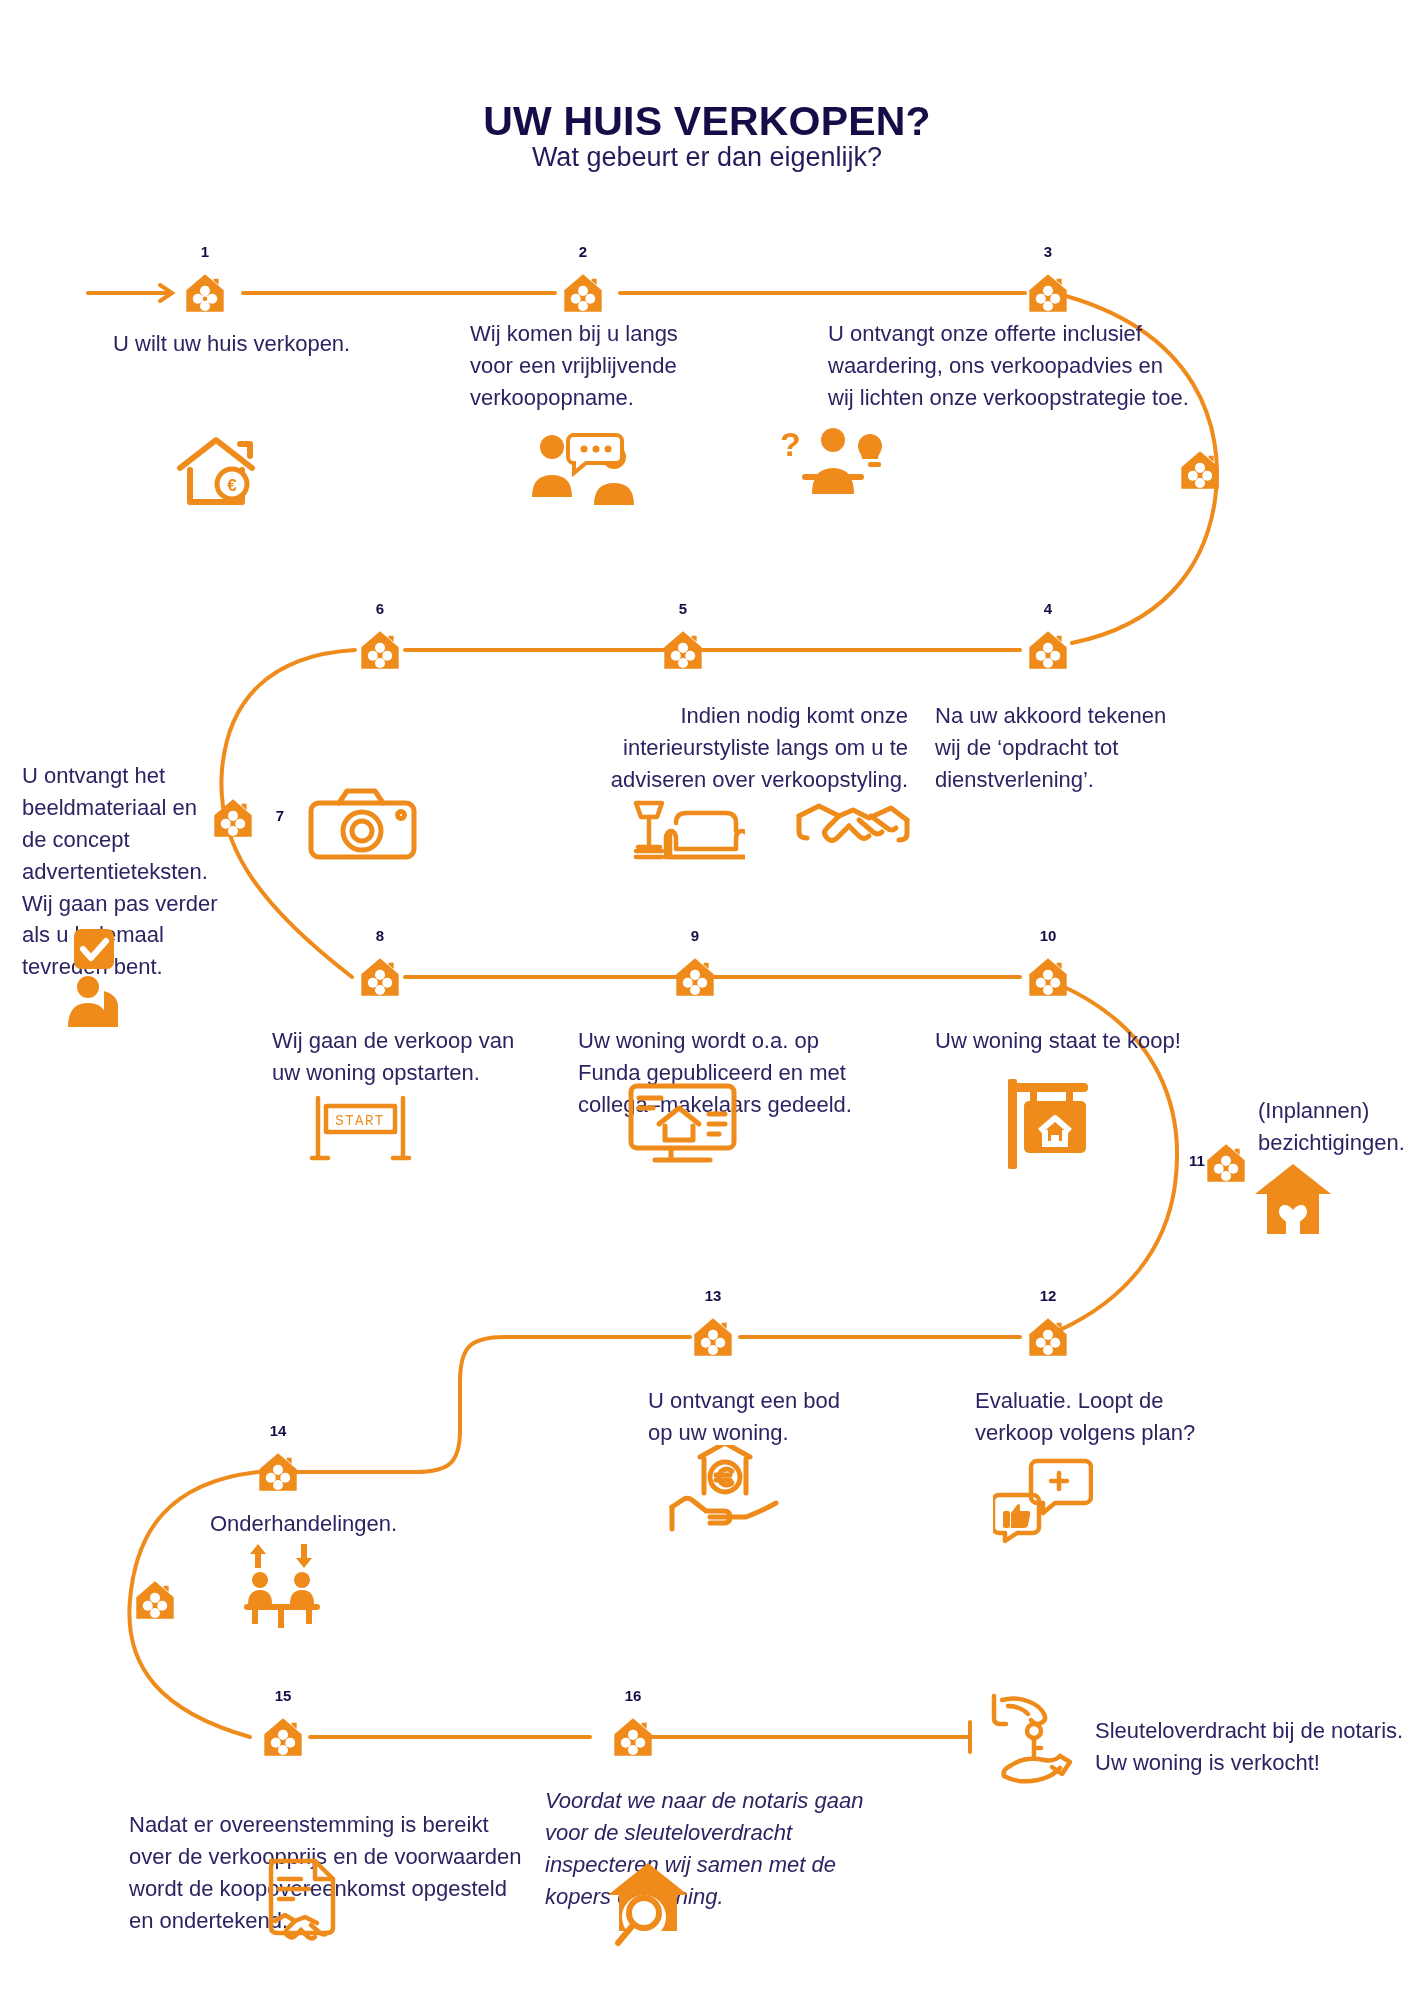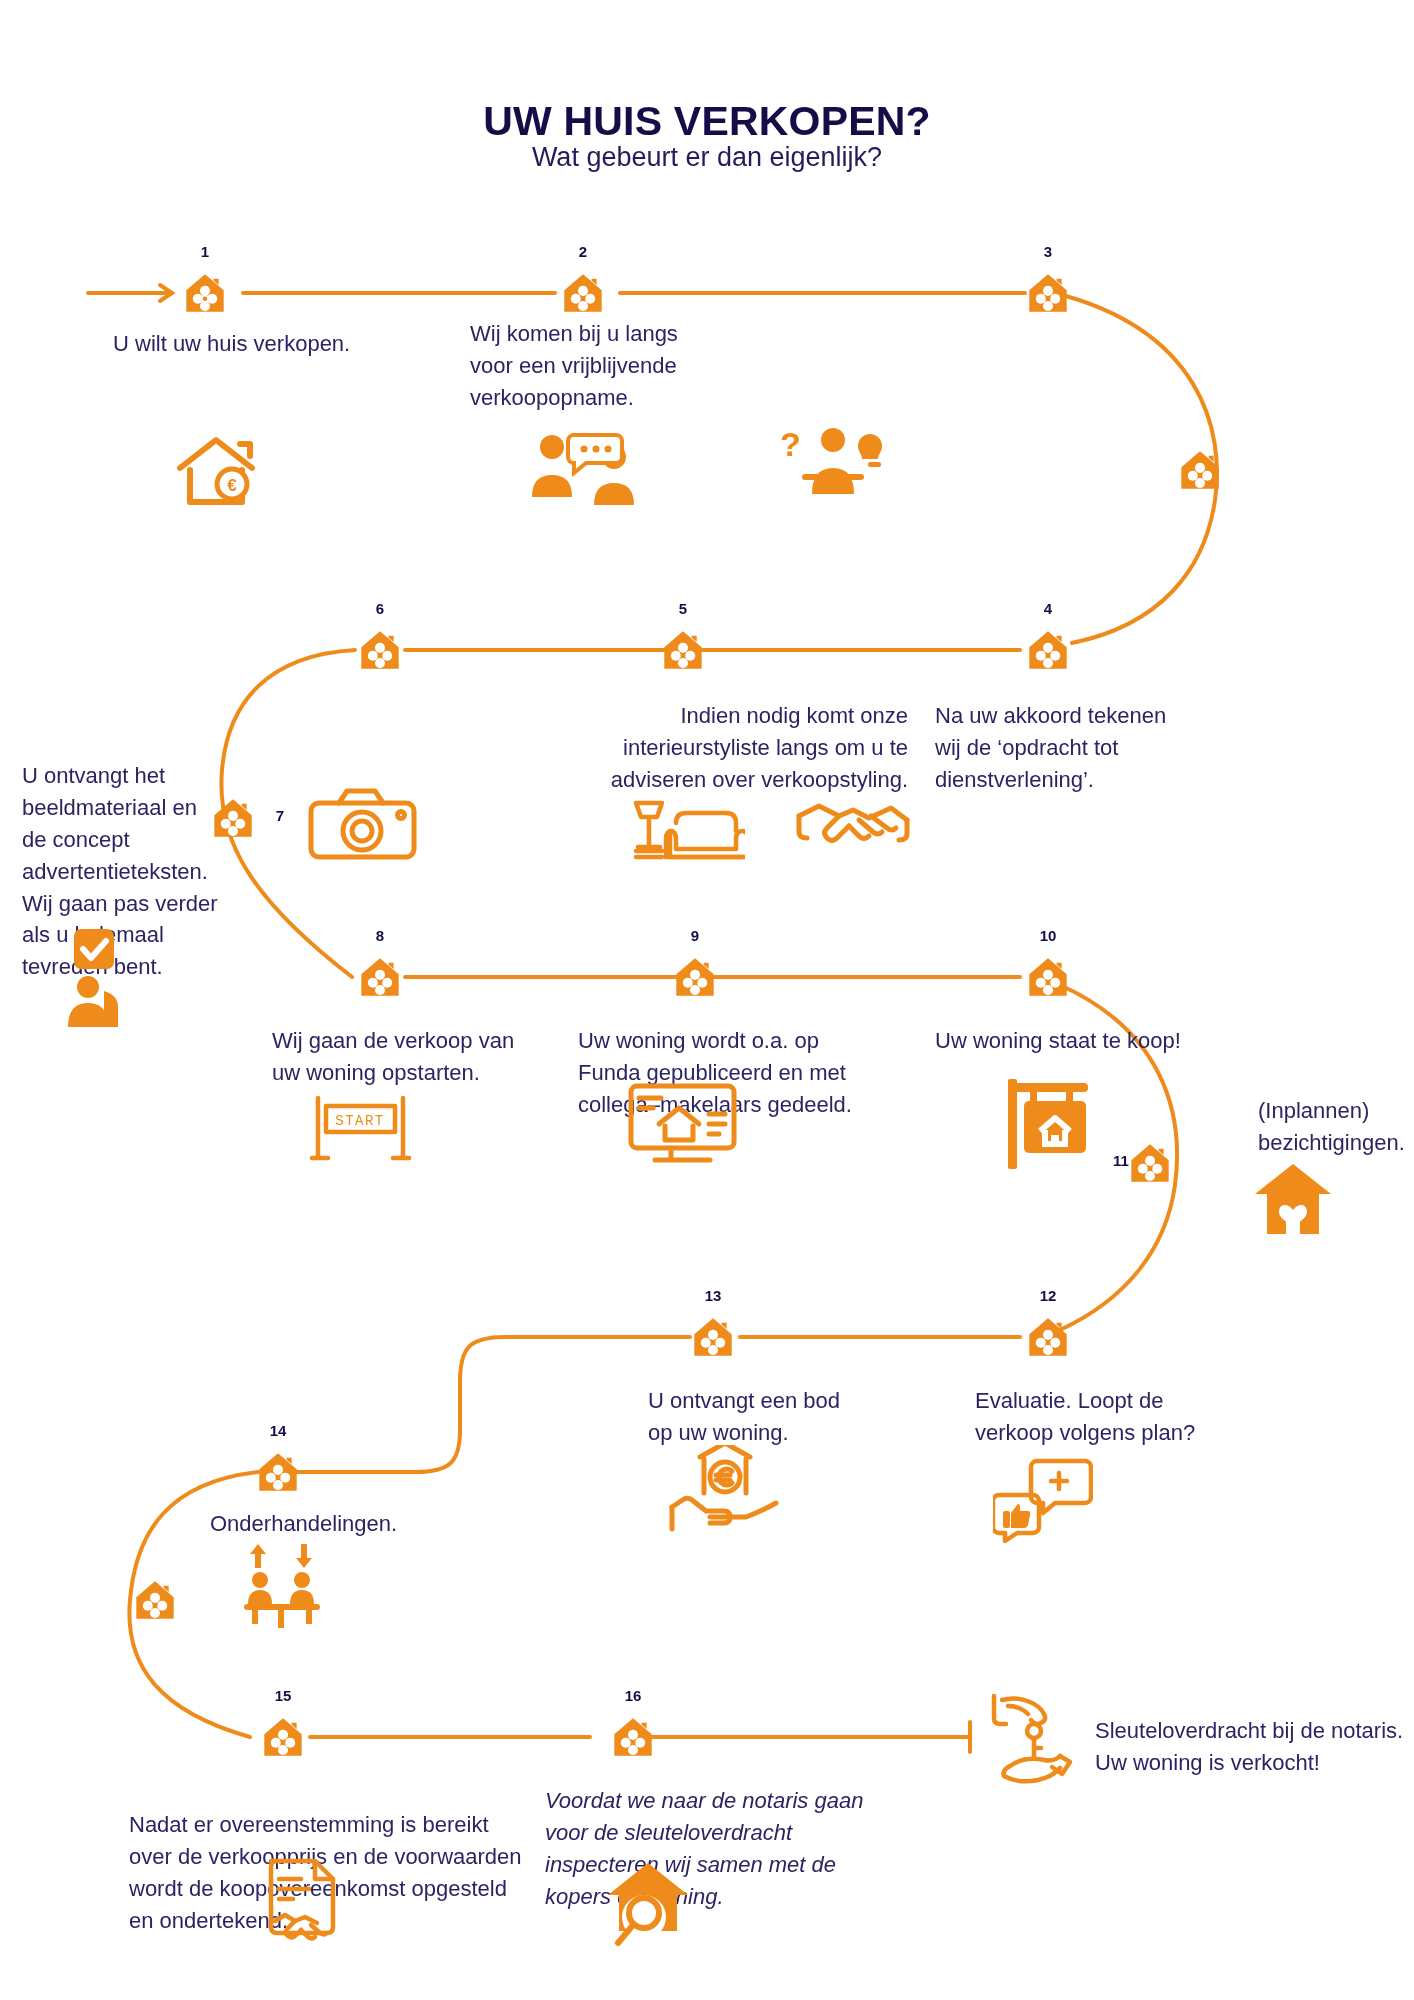--- a/index.html
+++ b/index.html
@@ -229,21 +229,21 @@
     <svg viewBox="0 0 64 64">
       <path d="M32 6 L58 28 V58 H6 V28 Z M44 12 h7 v9 l-7-6z" fill="#ee8b1b"></path>
       <circle cx="32" cy="29" r="7" fill="#fff"></circle>
         <circle cx="22" cy="40" r="7" fill="#fff"></circle>
       <circle cx="42" cy="40" r="7" fill="#fff"></circle>
         <circle cx="32" cy="50" r="7" fill="#fff"></circle>
       <circle cx="32" cy="40" r="3.2" fill="#ee8b1b"></circle>
     </svg>
   </div>
 
-  <div class="node numleft" style="left:1150px; top:1163px;">
+  <div class="node numleft" style="left:1226px; top:1163px;">
     <span class="num">11</span>
     <svg viewBox="0 0 64 64">
       <path d="M32 6 L58 28 V58 H6 V28 Z M44 12 h7 v9 l-7-6z" fill="#ee8b1b"></path>
       <circle cx="32" cy="29" r="7" fill="#fff"></circle>
         <circle cx="22" cy="40" r="7" fill="#fff"></circle>
       <circle cx="42" cy="40" r="7" fill="#fff"></circle>
         <circle cx="32" cy="50" r="7" fill="#fff"></circle>
       <circle cx="32" cy="40" r="3.2" fill="#ee8b1b"></circle>
     </svg>
   </div>
@@ -316,20 +316,23 @@
       <circle cx="42" cy="40" r="7" fill="#fff"></circle>
         <circle cx="32" cy="50" r="7" fill="#fff"></circle>
       <circle cx="32" cy="40" r="3.2" fill="#ee8b1b"></circle>
     </svg>
   </div>
 
   <div class="cap" style="left:113px;  top:328px; width:300px;">U wilt uw huis verkopen.</div>
   <div class="cap" style="left:470px;  top:318px; width:300px;">Wij komen bij u langs
 voor een vrijblijvende
 verkoopopname.</div>
+  <div class="cap" style="left:828px;  top:318px; width:400px;">U ontvangt onze offerte inclusief
+waardering, ons verkoopadvies en
+wij lichten onze verkoopstrategie toe.</div>
   <div class="cap" style="left:935px;  top:700px; width:300px;">Na uw akkoord tekenen
 wij de ‘opdracht tot
 dienstverlening’.</div>
   <div class="cap" style="left:578px;  top:700px; width:330px;text-align:right;">Indien nodig komt onze
 interieurstyliste langs om u te
 adviseren over verkoopstyling.</div>
   <div class="cap" style="left:22px;   top:760px; width:200px;">U ontvangt  het
 beeldmateriaal en
 de concept
 advertentieteksten.

